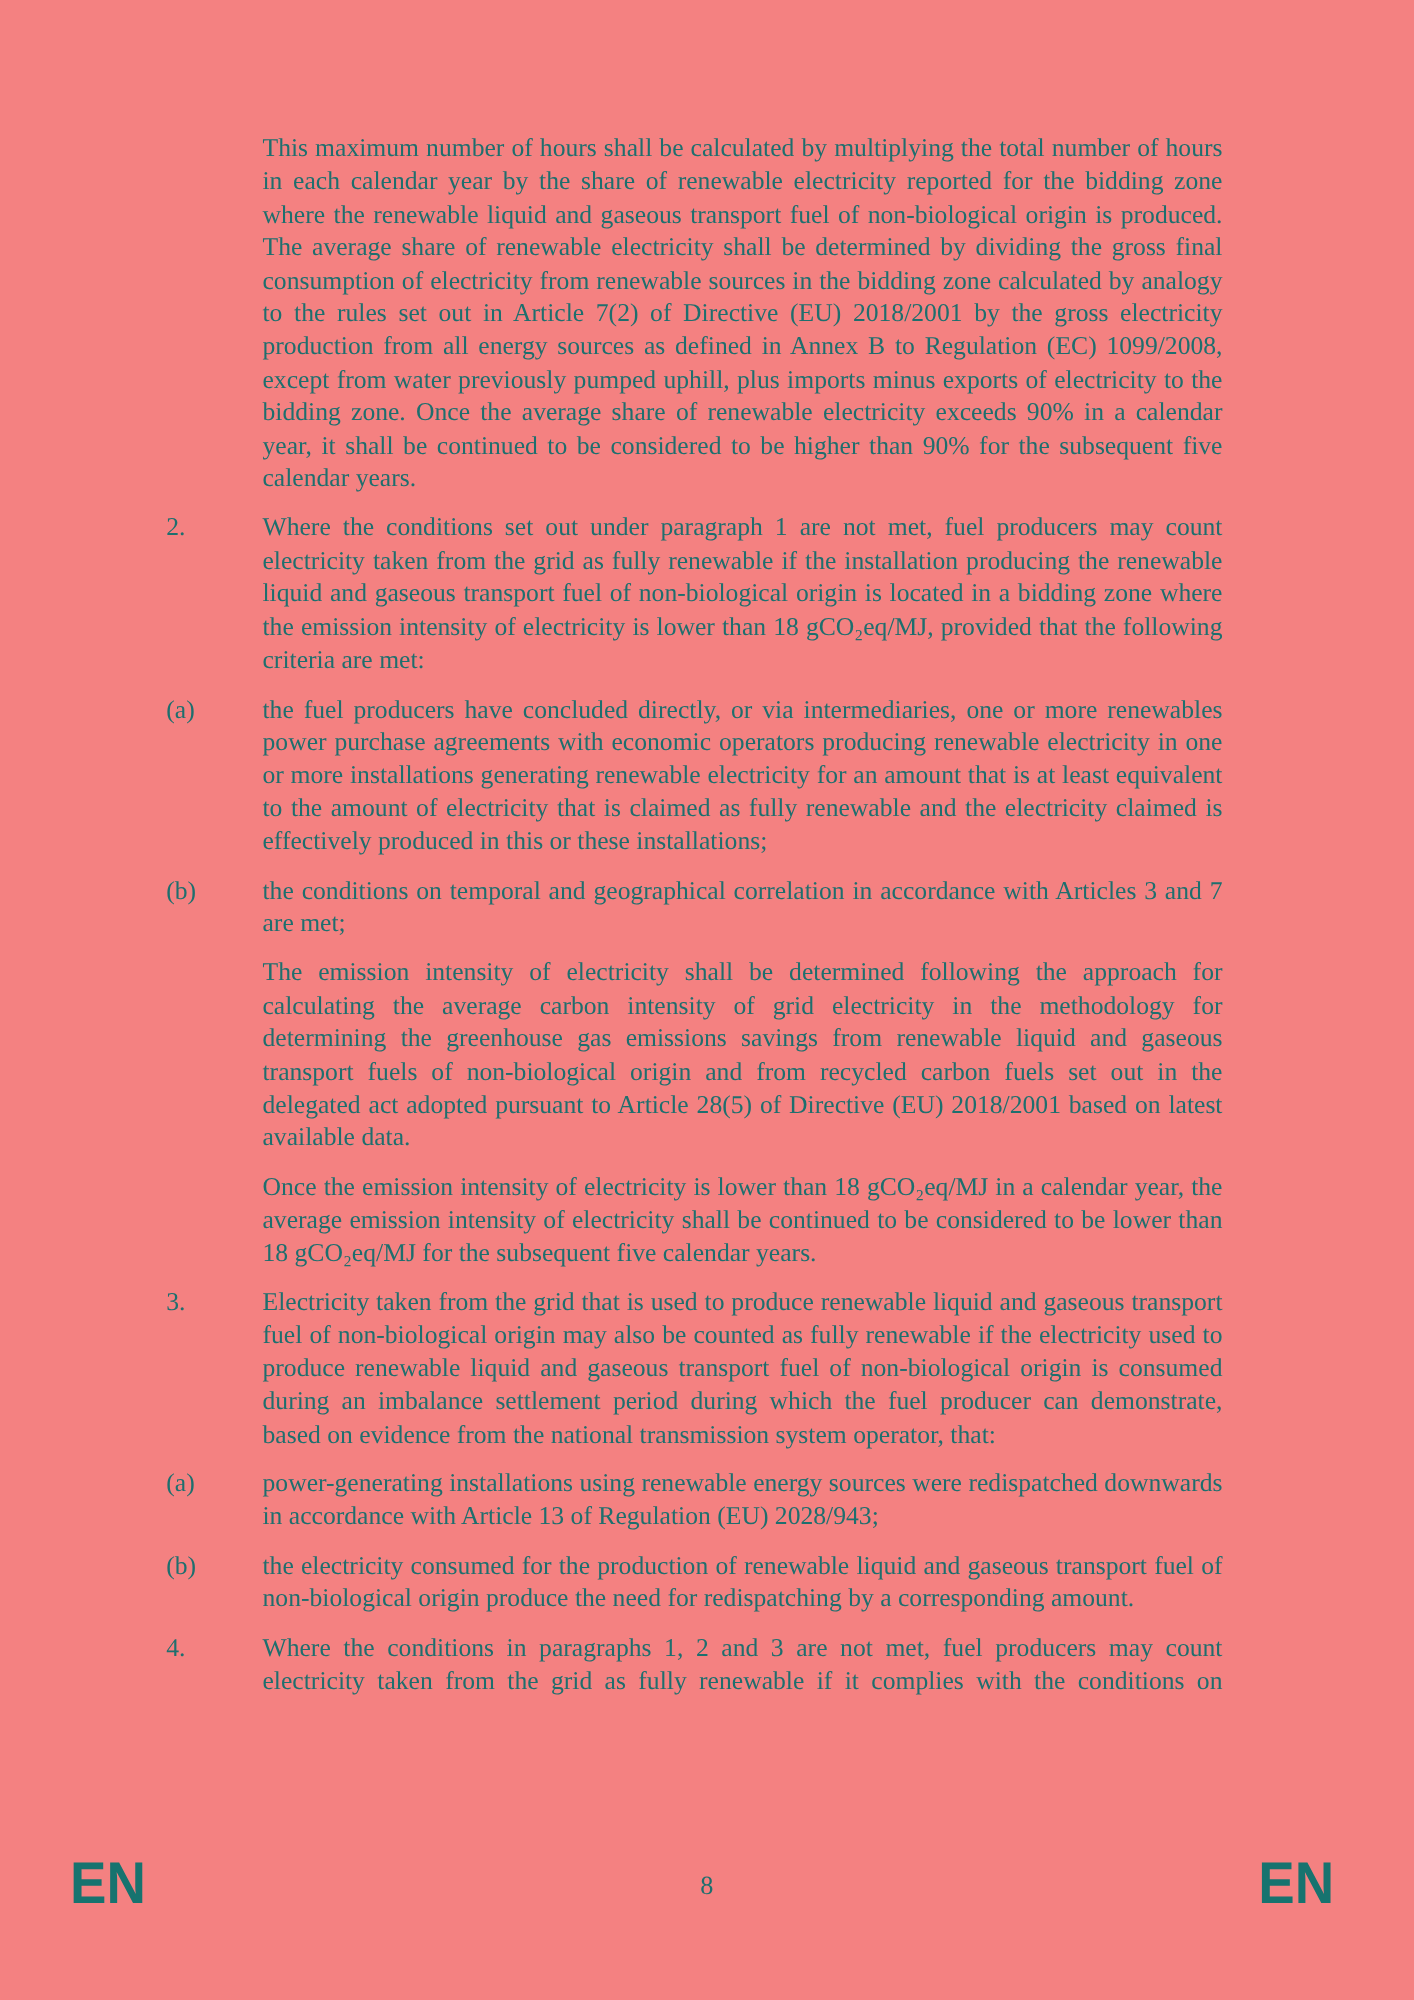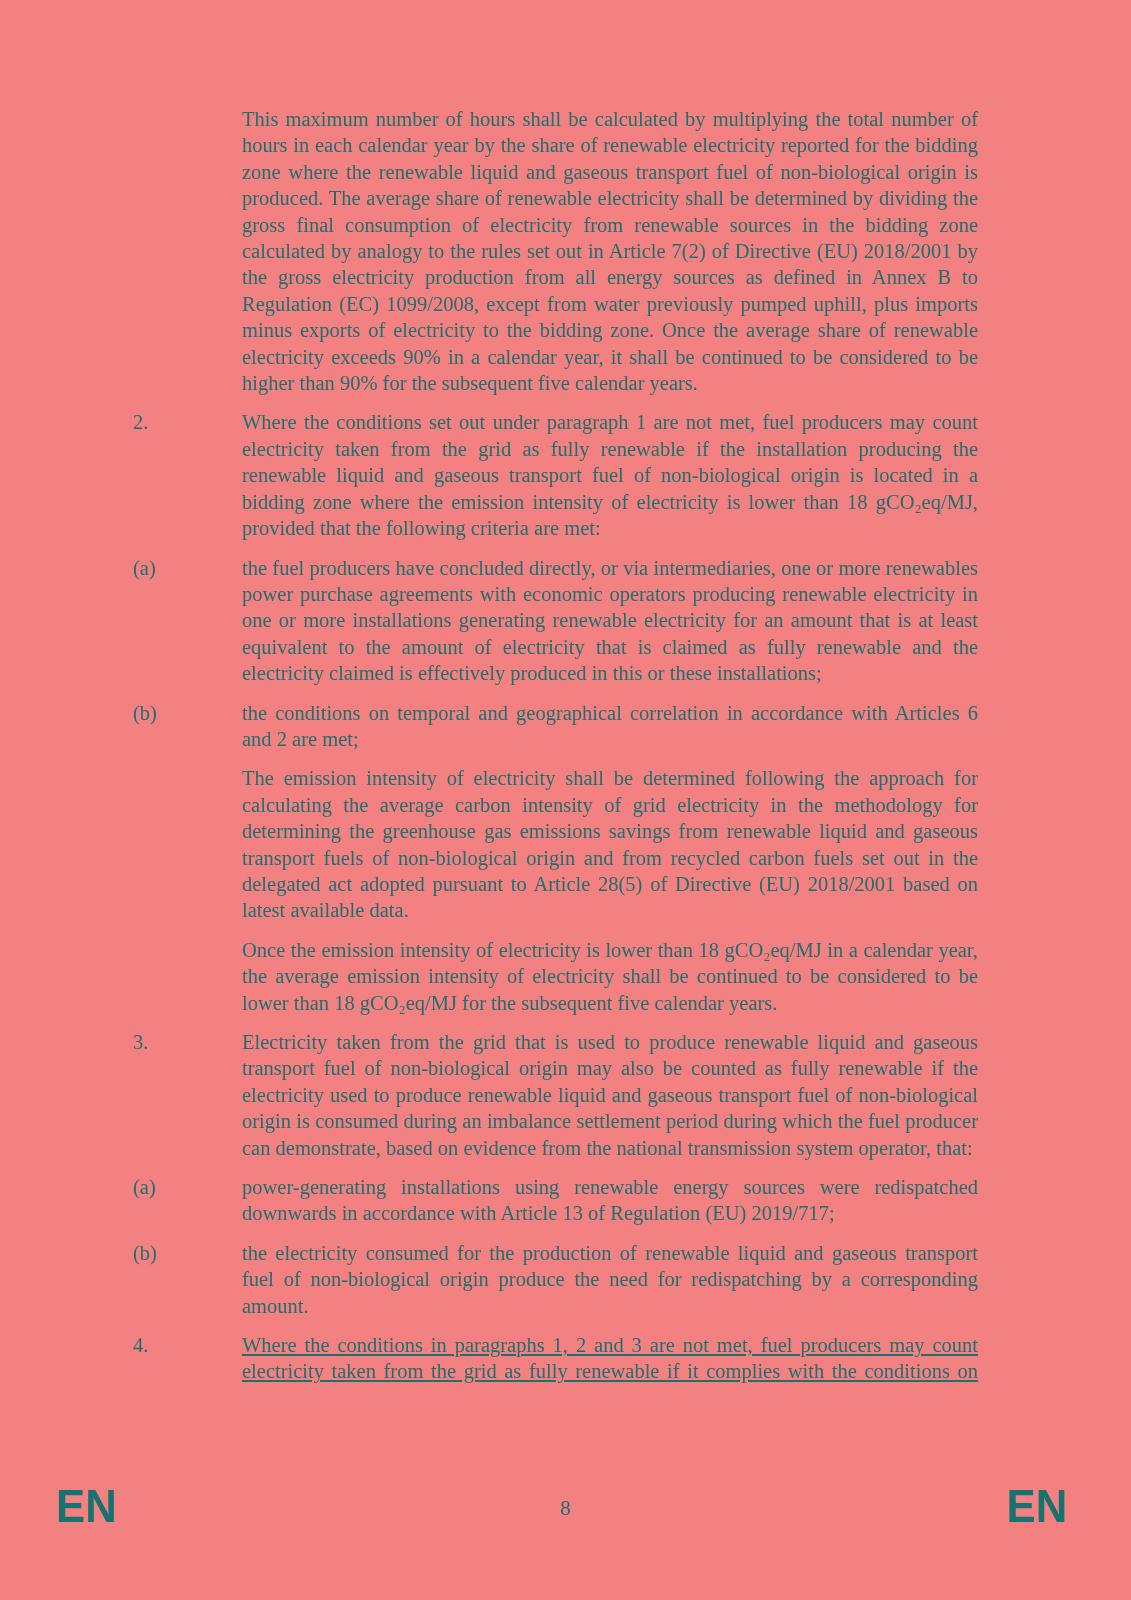--- a/index.html
+++ b/index.html
@@ -28,25 +28,23 @@
     font-size: 20.5px;
     line-height: 26.4px;
   }
   .para-label {
     flex: 0 0 77px;
     text-align: left;
   }
   .para-text {
     flex: 1 1 auto;
     text-align: justify;
-    margin-left: 32px;
   }
   .para.justify-last .para-text {
     text-align-last: justify;
-    text-decoration: underline;
   }
   .footer-mark {
     position: absolute;
     top: 1478px;
     font-family: "Liberation Sans", "DejaVu Sans", sans-serif;
     font-weight: bold;
     font-size: 47px;
     color: #17736f;
     letter-spacing: 0px;
   }
@@ -78,41 +76,41 @@
       <div class="para-text">Where the conditions set out under paragraph 1 are not met, fuel producers may count electricity taken from the grid as fully renewable if the installation producing the renewable liquid and gaseous transport fuel of non-biological origin is located in a bidding zone where the emission intensity of electricity is lower than 18 gCO₂eq/MJ, provided that the following criteria are met:</div>
     </div>
 
     <div class="para">
       <div class="para-label">(a)</div>
       <div class="para-text">the fuel producers have concluded directly, or via intermediaries, one or more renewables power purchase agreements with economic operators producing renewable electricity in one or more installations generating renewable electricity for an amount that is at least equivalent to the amount of electricity that is claimed as fully renewable and the electricity claimed is effectively produced in this or these installations;</div>
     </div>
 
     <div class="para">
       <div class="para-label">(b)</div>
-      <div class="para-text">the conditions on temporal and geographical correlation in accordance with Articles 6 and 2 are met;</div>
+      <div class="para-text">the conditions on temporal and geographical correlation in accordance with Articles 3 and 7 are met;</div>
     </div>
 
     <div class="para">
       <div class="para-label"></div>
       <div class="para-text">The emission intensity of electricity shall be determined following the approach for calculating the average carbon intensity of grid electricity in the methodology for determining the greenhouse gas emissions savings from renewable liquid and gaseous transport fuels of non-biological origin and from recycled carbon fuels set out in the delegated act adopted pursuant to Article 28(5) of Directive (EU) 2018/2001 based on latest available data.</div>
     </div>
 
     <div class="para">
       <div class="para-label"></div>
       <div class="para-text">Once the emission intensity of electricity is lower than 18 gCO₂eq/MJ in a calendar year, the average emission intensity of electricity shall be continued to be considered to be lower than 18 gCO₂eq/MJ for the subsequent five calendar years.</div>
     </div>
 
     <div class="para">
       <div class="para-label">3.</div>
       <div class="para-text">Electricity taken from the grid that is used to produce renewable liquid and gaseous transport fuel of non-biological origin may also be counted as fully renewable if the electricity used to produce renewable liquid and gaseous transport fuel of non-biological origin is consumed during an imbalance settlement period during which the fuel producer can demonstrate, based on evidence from the national transmission system operator, that:</div>
     </div>
 
     <div class="para">
       <div class="para-label">(a)</div>
-      <div class="para-text">power-generating installations using renewable energy sources were redispatched downwards in accordance with Article 13 of Regulation (EU) 2019/717;</div>
+      <div class="para-text">power-generating installations using renewable energy sources were redispatched downwards in accordance with Article 13 of Regulation (EU) 2028/943;</div>
     </div>
 
     <div class="para">
       <div class="para-label">(b)</div>
       <div class="para-text">the electricity consumed for the production of renewable liquid and gaseous transport fuel of non-biological origin produce the need for redispatching by a corresponding amount.</div>
     </div>
 
     <div class="para justify-last">
       <div class="para-label">4.</div>
       <div class="para-text">Where the conditions in paragraphs 1, 2 and 3 are not met, fuel producers may count electricity taken from the grid as fully renewable if it complies with the conditions on</div>

